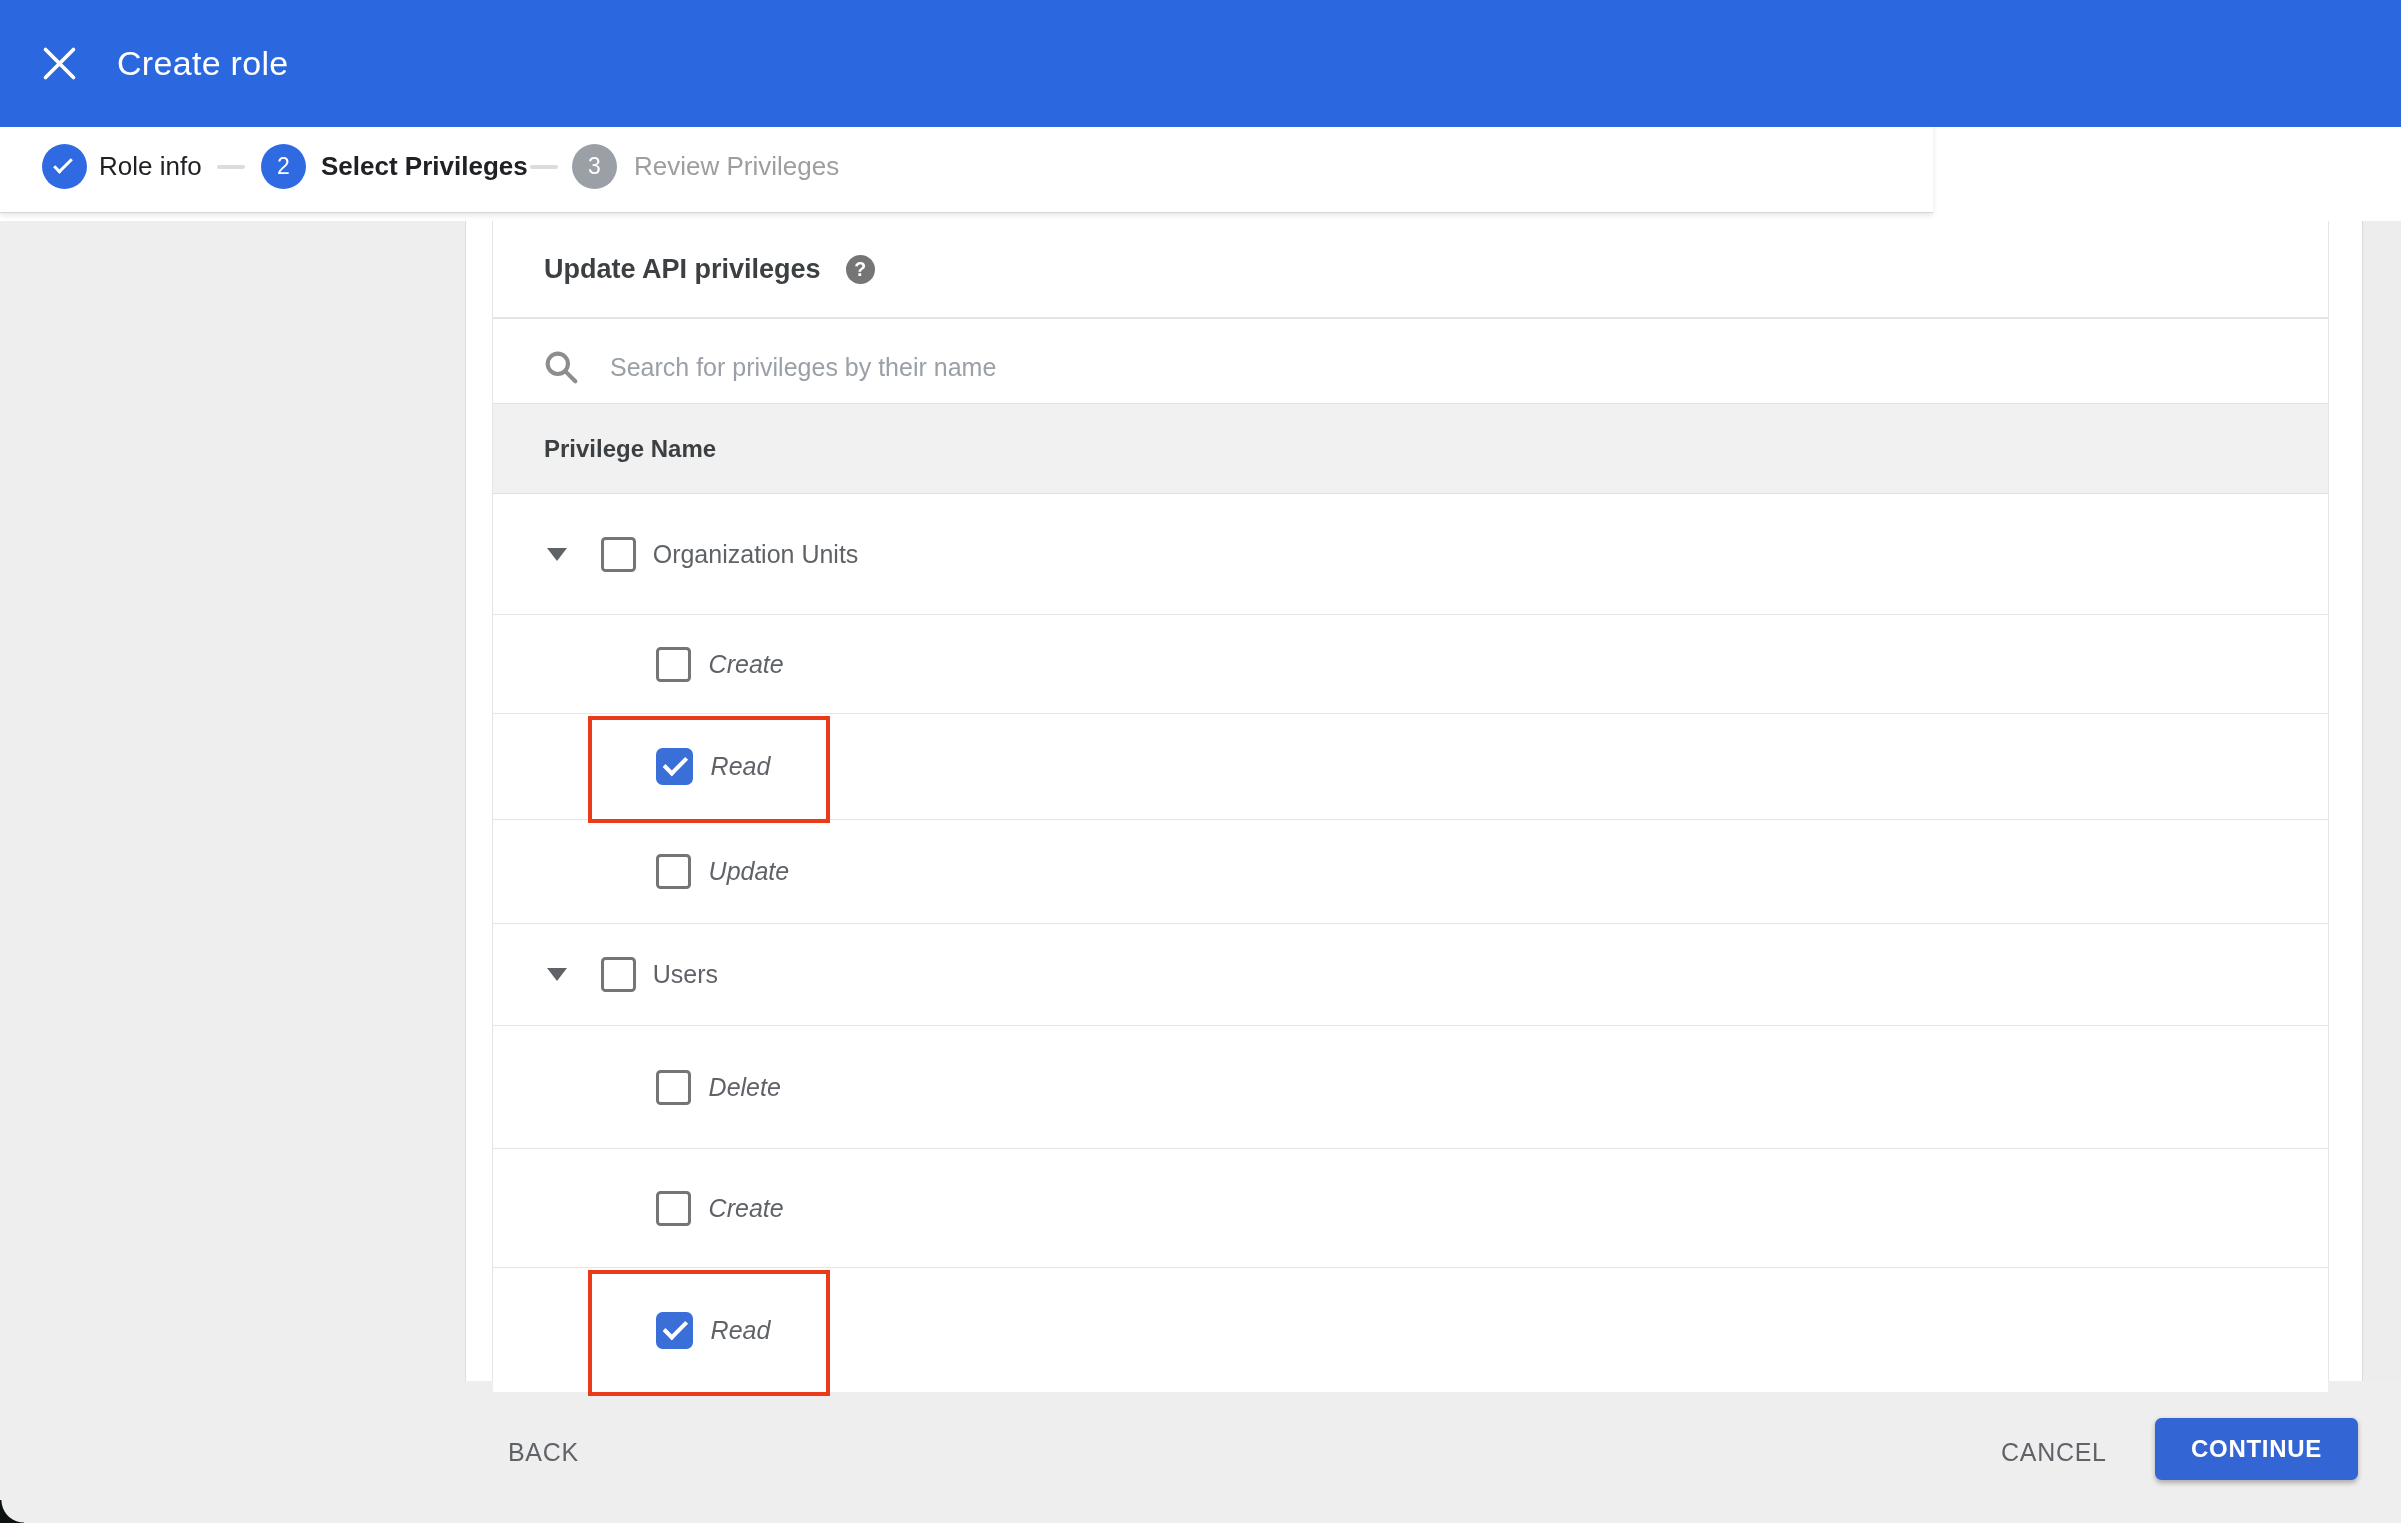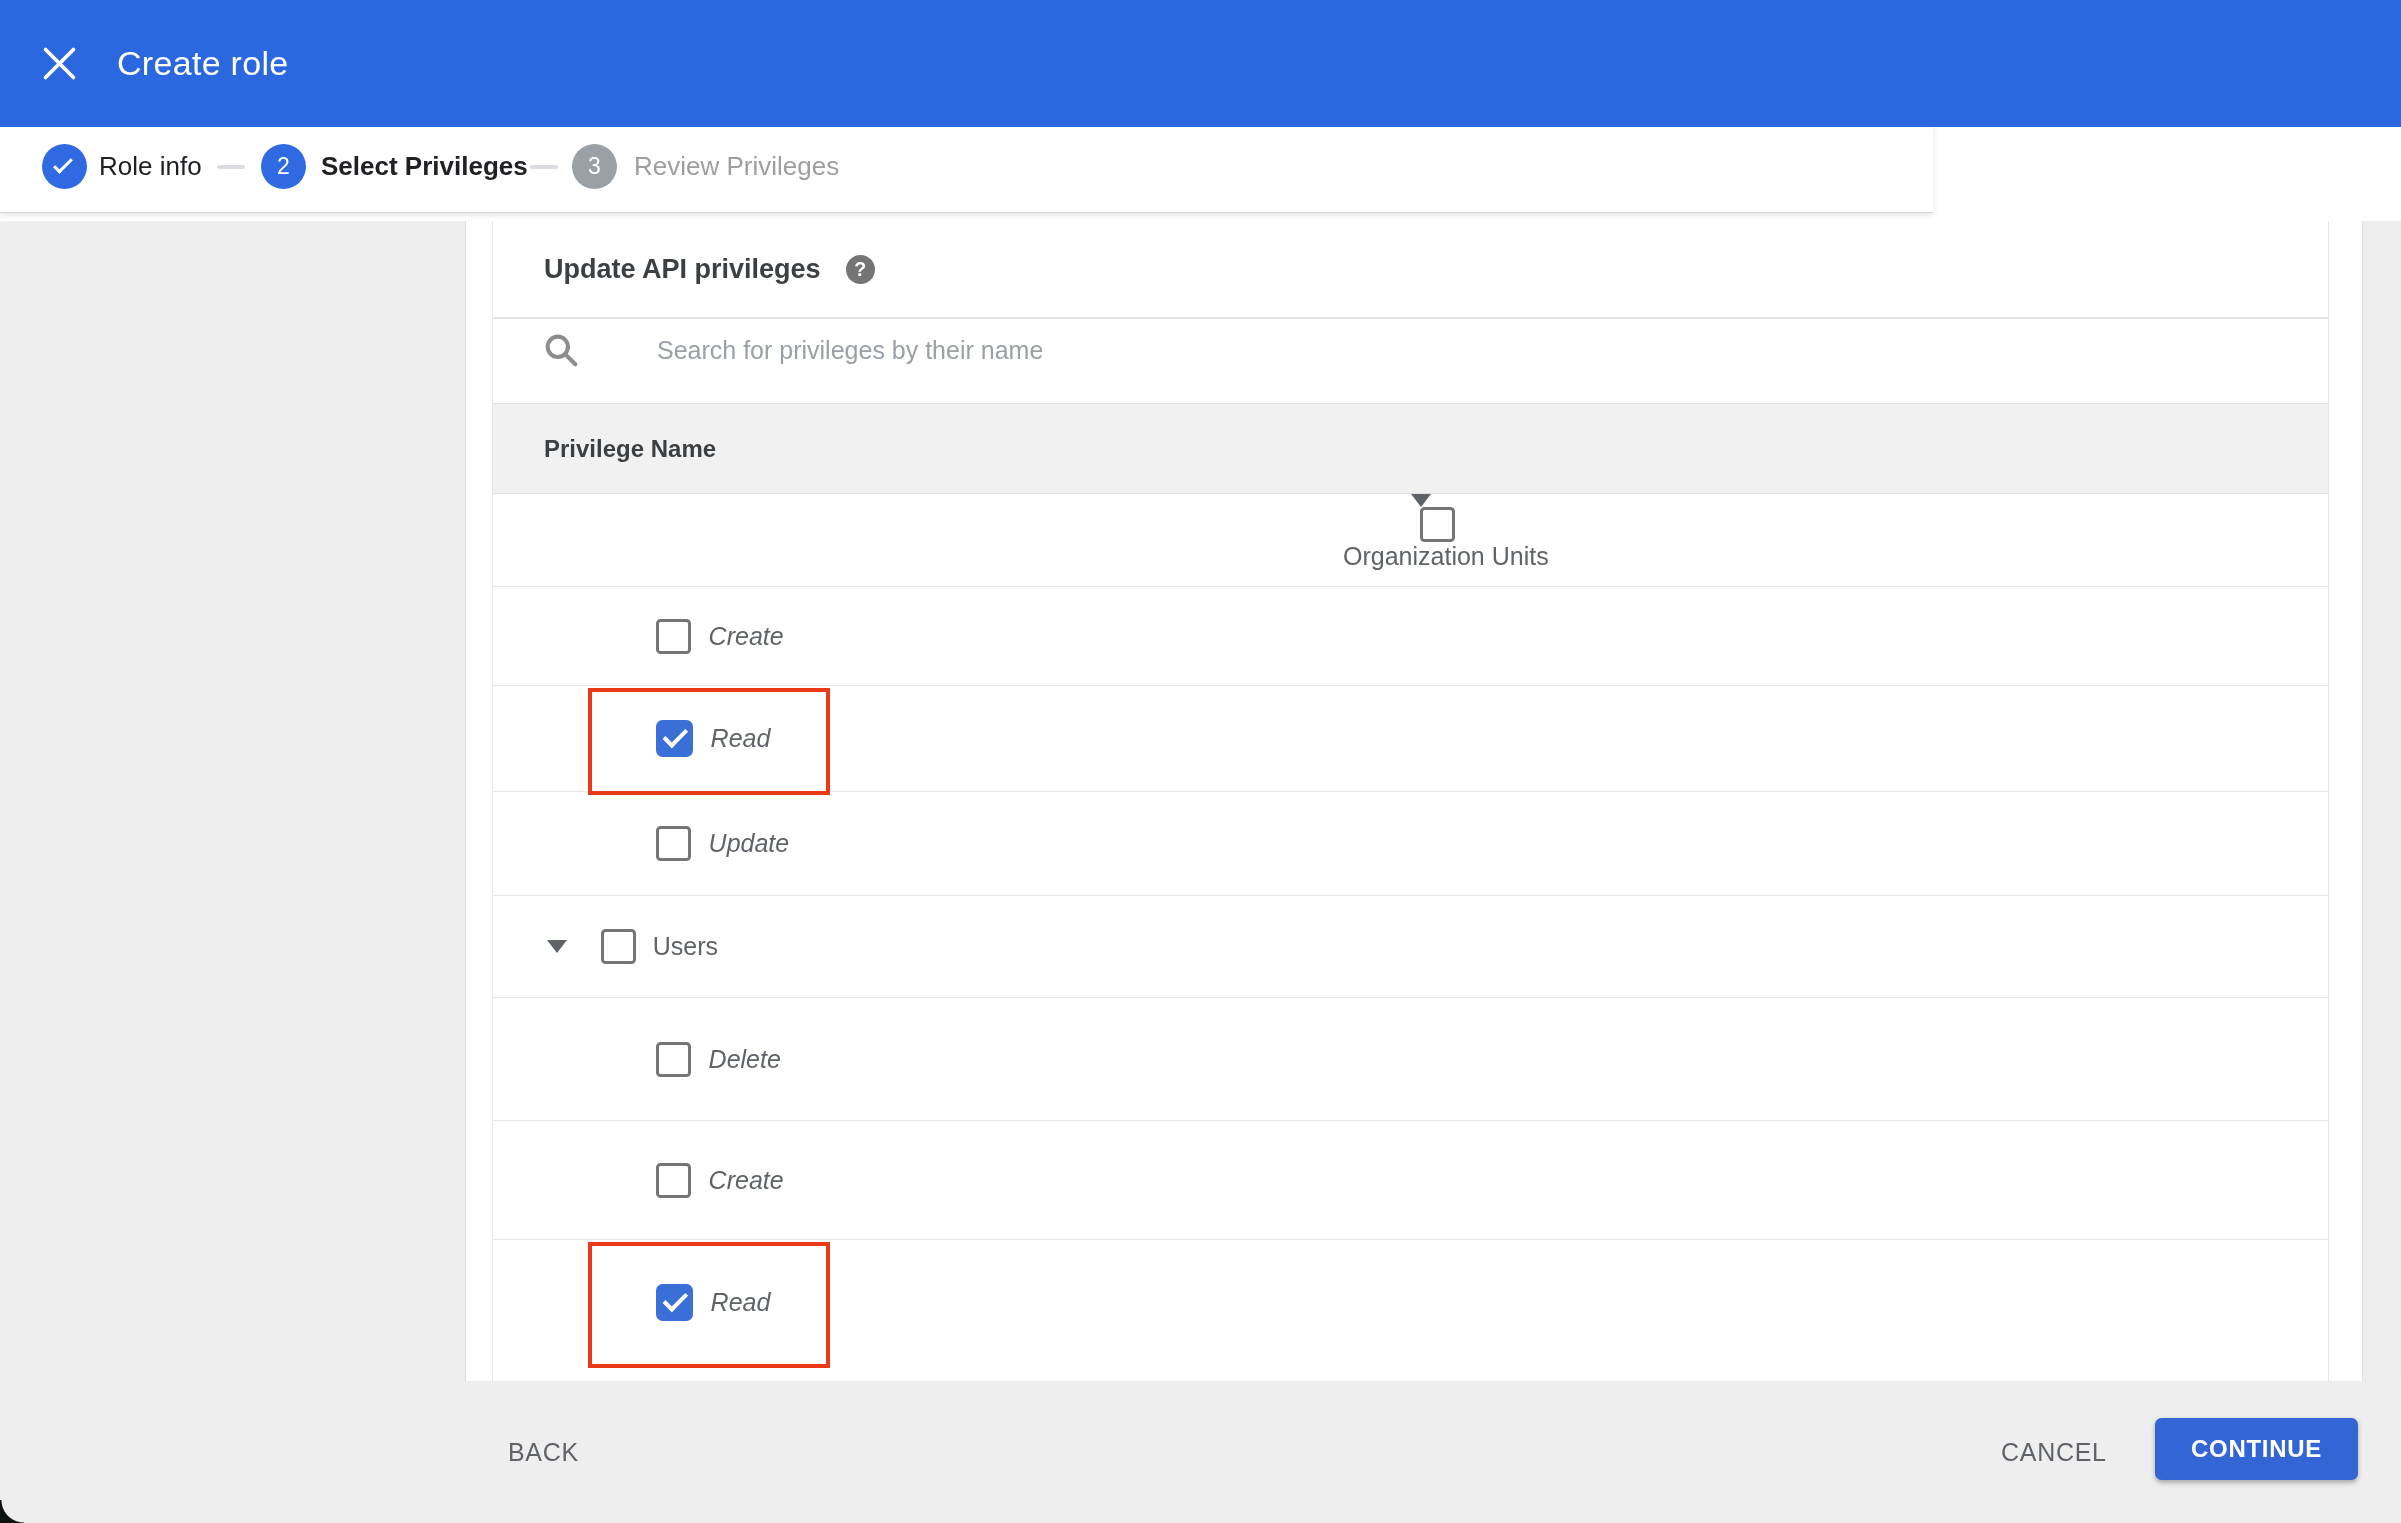--- a/index.html
+++ b/index.html
@@ -41,31 +41,31 @@
   .scroll-track{position:absolute;left:2362px;top:221px;width:40px;height:1160px;background:#ededed;
                 border-left:1.9px solid #dcdcdc;z-index:1;}
   
   .card{position:absolute;left:492px;top:221px;width:1837px;height:1160px;background:#fff;
         border-left:1.9px solid var(--border);border-right:1.9px solid var(--border);z-index:2;}
   .heading-row{position:absolute;left:0;top:0;width:100%;height:96px;display:flex;align-items:center;}
   .heading{margin-left:51px;font-size:27px;font-weight:bold;color:#3c4043;}
   .help-icon{margin-left:25px;width:29px;height:29px;border-radius:50%;background:#757575;color:#fff;
              display:flex;align-items:center;justify-content:center;font-size:19.5px;font-weight:bold;cursor:pointer;}
   .divider{position:absolute;left:0;top:96px;width:100%;height:1.9px;background:var(--border);}
-  .search-row{position:absolute;left:0;top:91px;width:100%;height:76px;display:flex;align-items:center;gap:47px;}
+  .search-row{position:absolute;left:0;top:108px;width:100%;height:76px;display:flex;align-items:center;}
   .search-icon{margin-left:51px;width:35px;height:35px;flex:0 0 auto;}
   .search-input{margin-left:31px;flex:1;border:none;outline:none;font-size:25px;color:#424242;
                 font-family:inherit;background:transparent;}
   .search-input::placeholder{color:var(--placeholder);opacity:1;}
   .table-header{position:absolute;left:0;top:182px;width:100%;height:91px;background:var(--headrow-gray);
                 border-top:1.9px solid #e2e2e2;border-bottom:1.9px solid #dfdfdf;display:flex;align-items:center;}
   .table-header span{margin-left:51px;font-size:24px;font-weight:bold;color:#3c4043;}
   .rows{position:absolute;left:0;top:273px;width:100%;}
   .row{position:relative;display:flex;align-items:center;border-bottom:1.9px solid #e6e6e6;background:#fff;}
-  .row:nth-child(1){height:93px;flex-direction:column;} .row:nth-child(2){height:99px;} .row:nth-child(3){height:106px;}
+  .row:nth-child(1){height:121px;} .row:nth-child(2){height:99px;} .row:nth-child(3){height:106px;}
   .row:nth-child(4){height:104px;} .row:nth-child(5){height:102px;} .row:nth-child(6){height:123px;}
   .row:nth-child(7){height:119px;} .row:nth-child(8){height:124px;border-bottom:none;}
   .row.parent{padding-left:54px;} .row.child{padding-left:163px;font-style:italic;}
   .tri{width:0;height:0;border-left:10.2px solid transparent;border-right:10.2px solid transparent;
        border-top:13px solid #5f6368;margin-right:34px;cursor:pointer;}
   .cb{width:35px;height:35px;border:3.7px solid #757575;border-radius:4.6px;background:#fff;cursor:pointer;
       position:relative;flex:0 0 auto;}
   .cb.checked{border:none;width:37px;height:37px;border-radius:6.5px;background:var(--checkbox-blue);}
   .cb.checked::after{content:"";position:absolute;left:8.4px;top:9.3px;width:18.6px;height:9.3px;
       border-left:4.6px solid #fff;border-bottom:4.6px solid #fff;transform:rotate(-45deg);}

